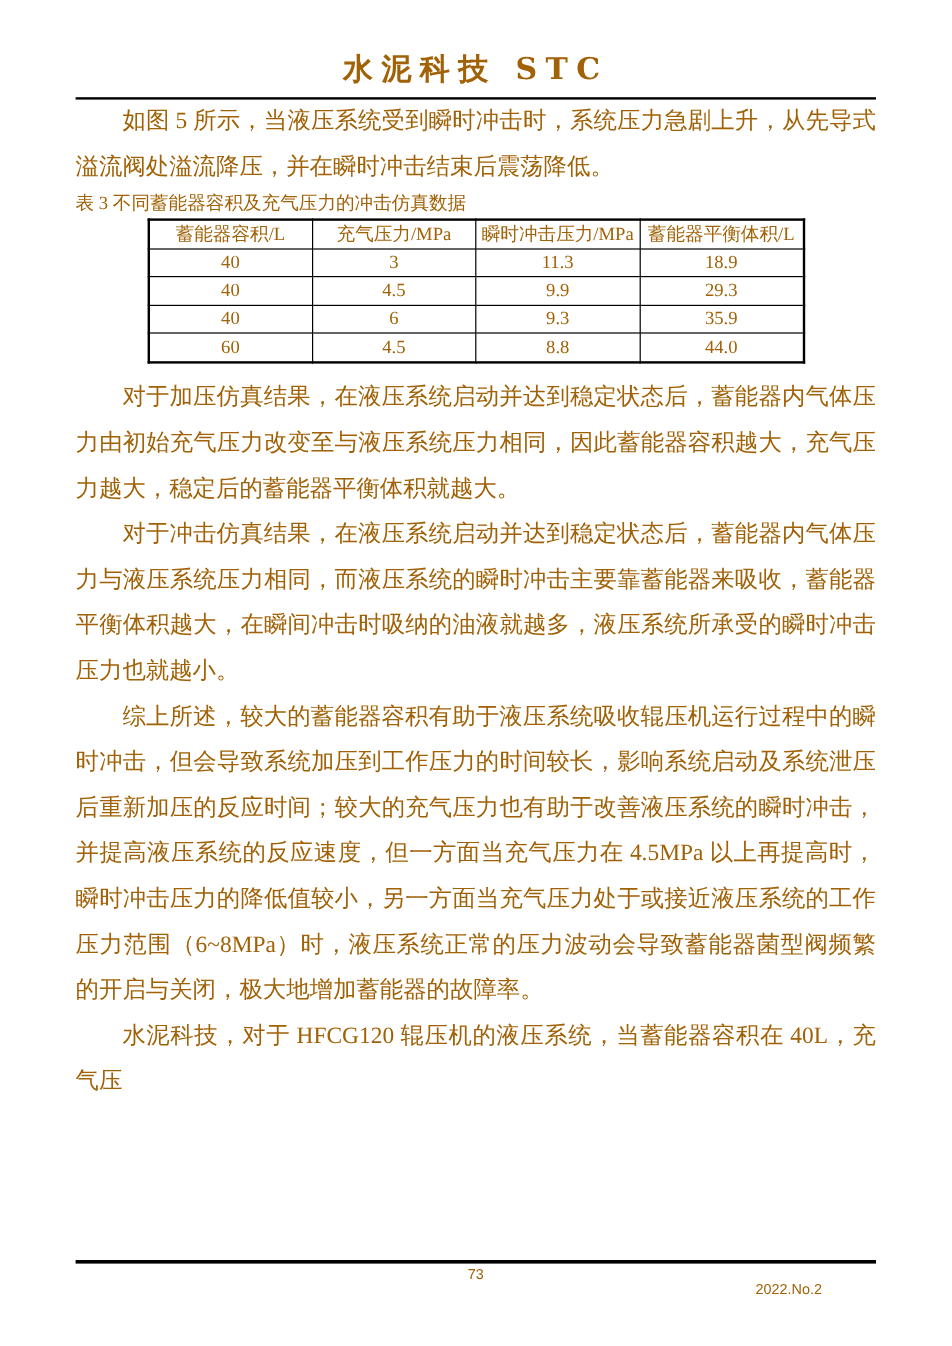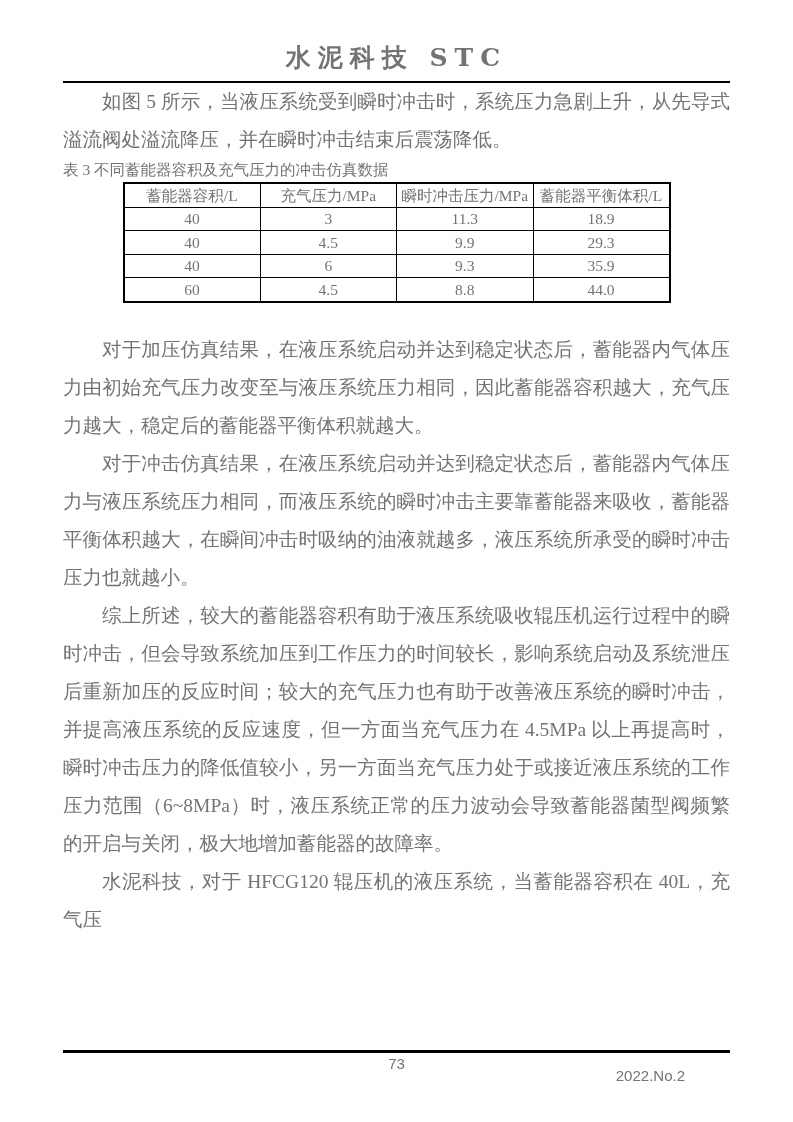--- a/index.html
+++ b/index.html
@@ -1,21 +1,21 @@
 <!DOCTYPE html>
 <html lang="zh"><head>
 <meta charset="utf-8">
 <style>
   html, body { margin: 0; padding: 0; background: #ffffff; }
   .page {
     position: relative;
     width: 793px;
     height: 1122px;
     background: #ffffff;
-    color: #737373;
+    color: #a16207;
     font-family: "Liberation Serif", "DejaVu Serif", serif;
     overflow: hidden;
   }
   .content { padding: 0 63px; }
 
   
   .journal-title {
     margin-top: 42px;
     text-align: center;
     font-family: "DejaVu Serif", serif;
@@ -41,21 +41,21 @@
 
   
   .table-caption {
     text-align: left;
     font-size: 15.5px;
     line-height: 20px;
     margin-top: 1px;
   }
   table.sim-table {
     width: 548px;
-    margin: 2px auto 28px auto;
+    margin: 2px auto 10px auto;
     border-collapse: collapse;
     table-layout: fixed;
     border: 2px solid #000;
   }
   .sim-table th, .sim-table td {
     border: 1.5px solid #000;
     font-weight: 400;
     text-align: center;
     vertical-align: middle;
     font-size: 15.5px;
@@ -70,21 +70,21 @@
     left: 63px;
     right: 63px;
     top: 1050px;
   }
   .footer-rule { border-top: 3px solid #000; }
   .footer-meta {
     position: relative;
     height: 18px;
     margin-top: 2px;
     font-family: "Liberation Sans", sans-serif;
-    font-size: 15px;
+    font-size: 12px;
   }
   .page-number {
     position: absolute;
     left: 0; right: 0;
     text-align: center;
   }
   .issue {
     position: absolute;
     right: 45px;
     top: 12px;

